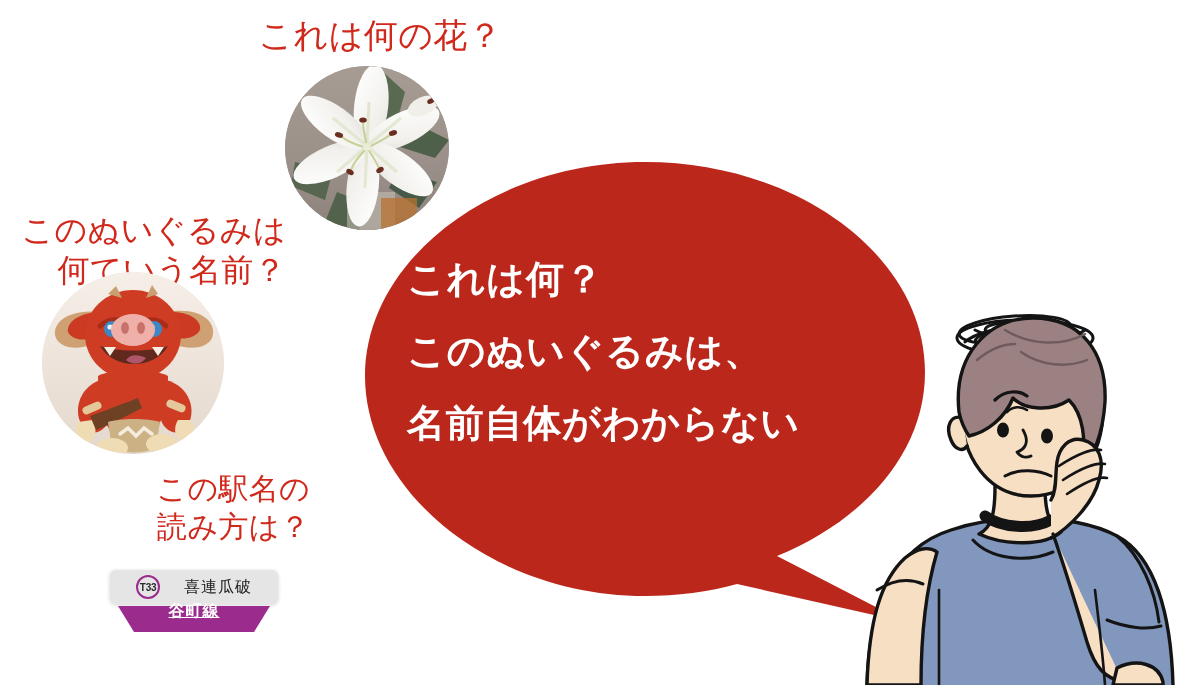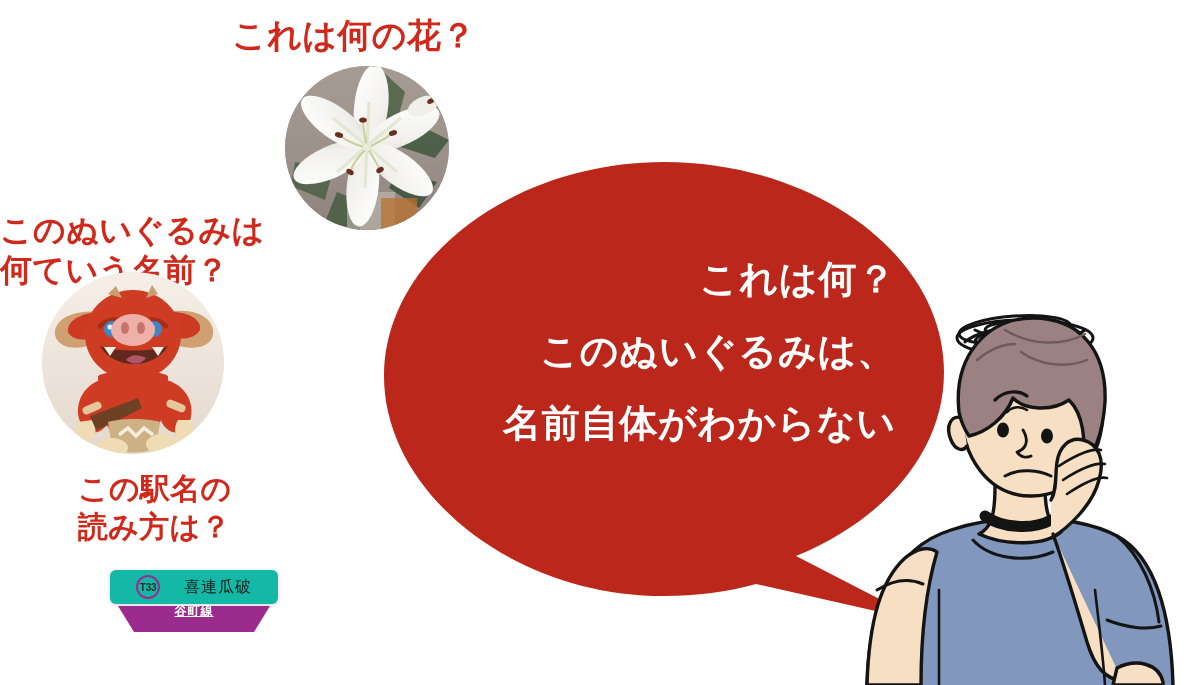--- a/index.html
+++ b/index.html
@@ -16,25 +16,25 @@
     width: 1200px;
     height: 685px;
     background: #ffffff;
     overflow: hidden;
   }
 
   
   .caption {
     position: absolute;
     color: #D0281A;
-    font-weight: 700;
+    font-weight: 400;
     line-height: 1.25;
     letter-spacing: 0.01em;
     white-space: pre-line;
-    text-align: left;
+    text-align: right;
   }
   .caption-flower {
     left: 232px;
     top: 14px;
     width: 270px;
     font-size: 34px;
   }
   .caption-plush {
     left: 0px;
     top: 186px;
@@ -72,21 +72,21 @@
   .photo-svg { display: block; width: 100%; height: 100%; }
 
   
   .station-sign {
     position: absolute;
     left: 110px;
     top: 570px;
     width: 168px;
   }
   .station-card {
-    background: #14b8a6;
+    background: #e5e5e5;
     border-radius: 6px;
     box-shadow: 0 1px 4px rgba(0,0,0,0.18);
     padding: 6px 8px 6px 8px;
     display: flex;
     align-items: center;
     justify-content: center;
     gap: 24px;
     height: 34px;
     box-sizing: border-box;
   }
@@ -119,36 +119,35 @@
     width: 152px;
   }
   .line-banner svg { display: block; width: 100%; height: 100%; }
   .line-banner-label {
     position: absolute;
     inset: 0;
     display: flex;
     align-items: center;
     justify-content: center;
     color: #ffffff;
-    font-size: 12px;
+    font-size: 16px;
     font-weight: 600;
     text-decoration: underline;
     letter-spacing: 1px;
     padding-bottom: 16px;
     box-sizing: border-box;
   }
 
   
   .bubble-wrap {
     position: absolute;
-    left: 364px;
+    left: 345px;
     top: 160px;
     width: 600px;
     height: 470px;
-    text-align: right;
   }
   .bubble-svg {
     position: absolute;
     inset: 0;
     width: 100%;
     height: 100%;
   }
   .bubble-text {
     position: absolute;
     left: 62px;

